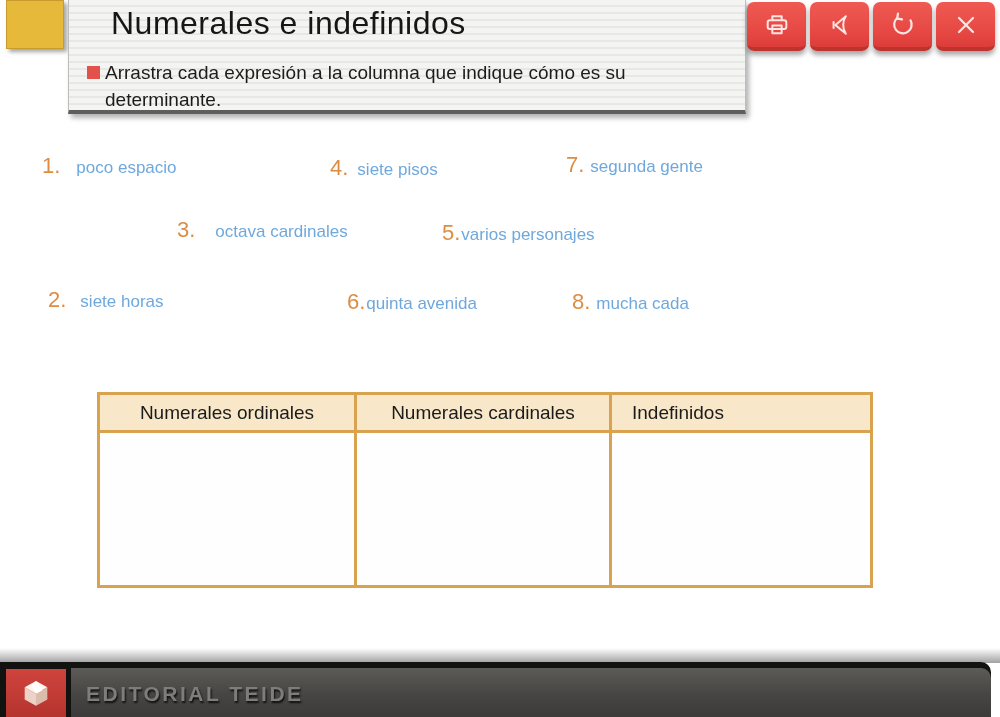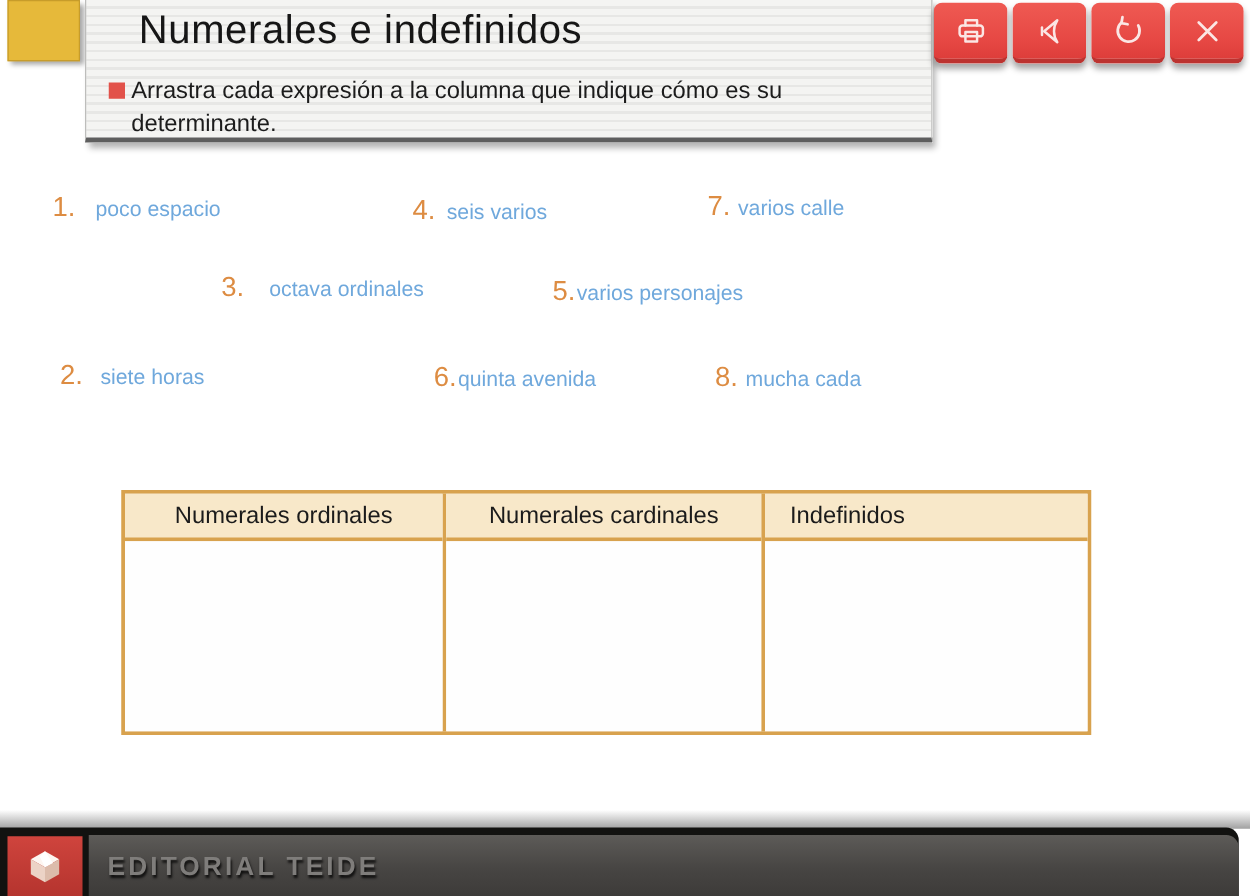--- a/index.html
+++ b/index.html
@@ -125,29 +125,29 @@
       </svg>
     </button>
   </div>
 
   <div class="drag-item" style="left:42px;top:158px;gap:16px;">
     <span class="item-num">1.</span>
     <span class="item-label">poco espacio</span>
   </div>
   <div class="drag-item" style="left:330px;top:160px;gap:9px;">
     <span class="item-num">4.</span>
-    <span class="item-label">seis varios</span>
+    <span class="item-label">siete pisos</span>
   </div>
   <div class="drag-item" style="left:566px;top:157px;gap:6px;">
     <span class="item-num">7.</span>
-    <span class="item-label">varios calle</span>
+    <span class="item-label">segunda gente</span>
   </div>
   <div class="drag-item" style="left:177px;top:222px;gap:20px;">
     <span class="item-num">3.</span>
-    <span class="item-label">octava ordinales</span>
+    <span class="item-label">octava cardinales</span>
   </div>
   <div class="drag-item" style="left:442px;top:225px;gap:1px;">
     <span class="item-num">5.</span>
     <span class="item-label">varios personajes</span>
   </div>
   <div class="drag-item" style="left:48px;top:292px;gap:14px;">
     <span class="item-num">2.</span>
     <span class="item-label">siete horas</span>
   </div>
   <div class="drag-item" style="left:347px;top:294px;gap:1px;">

